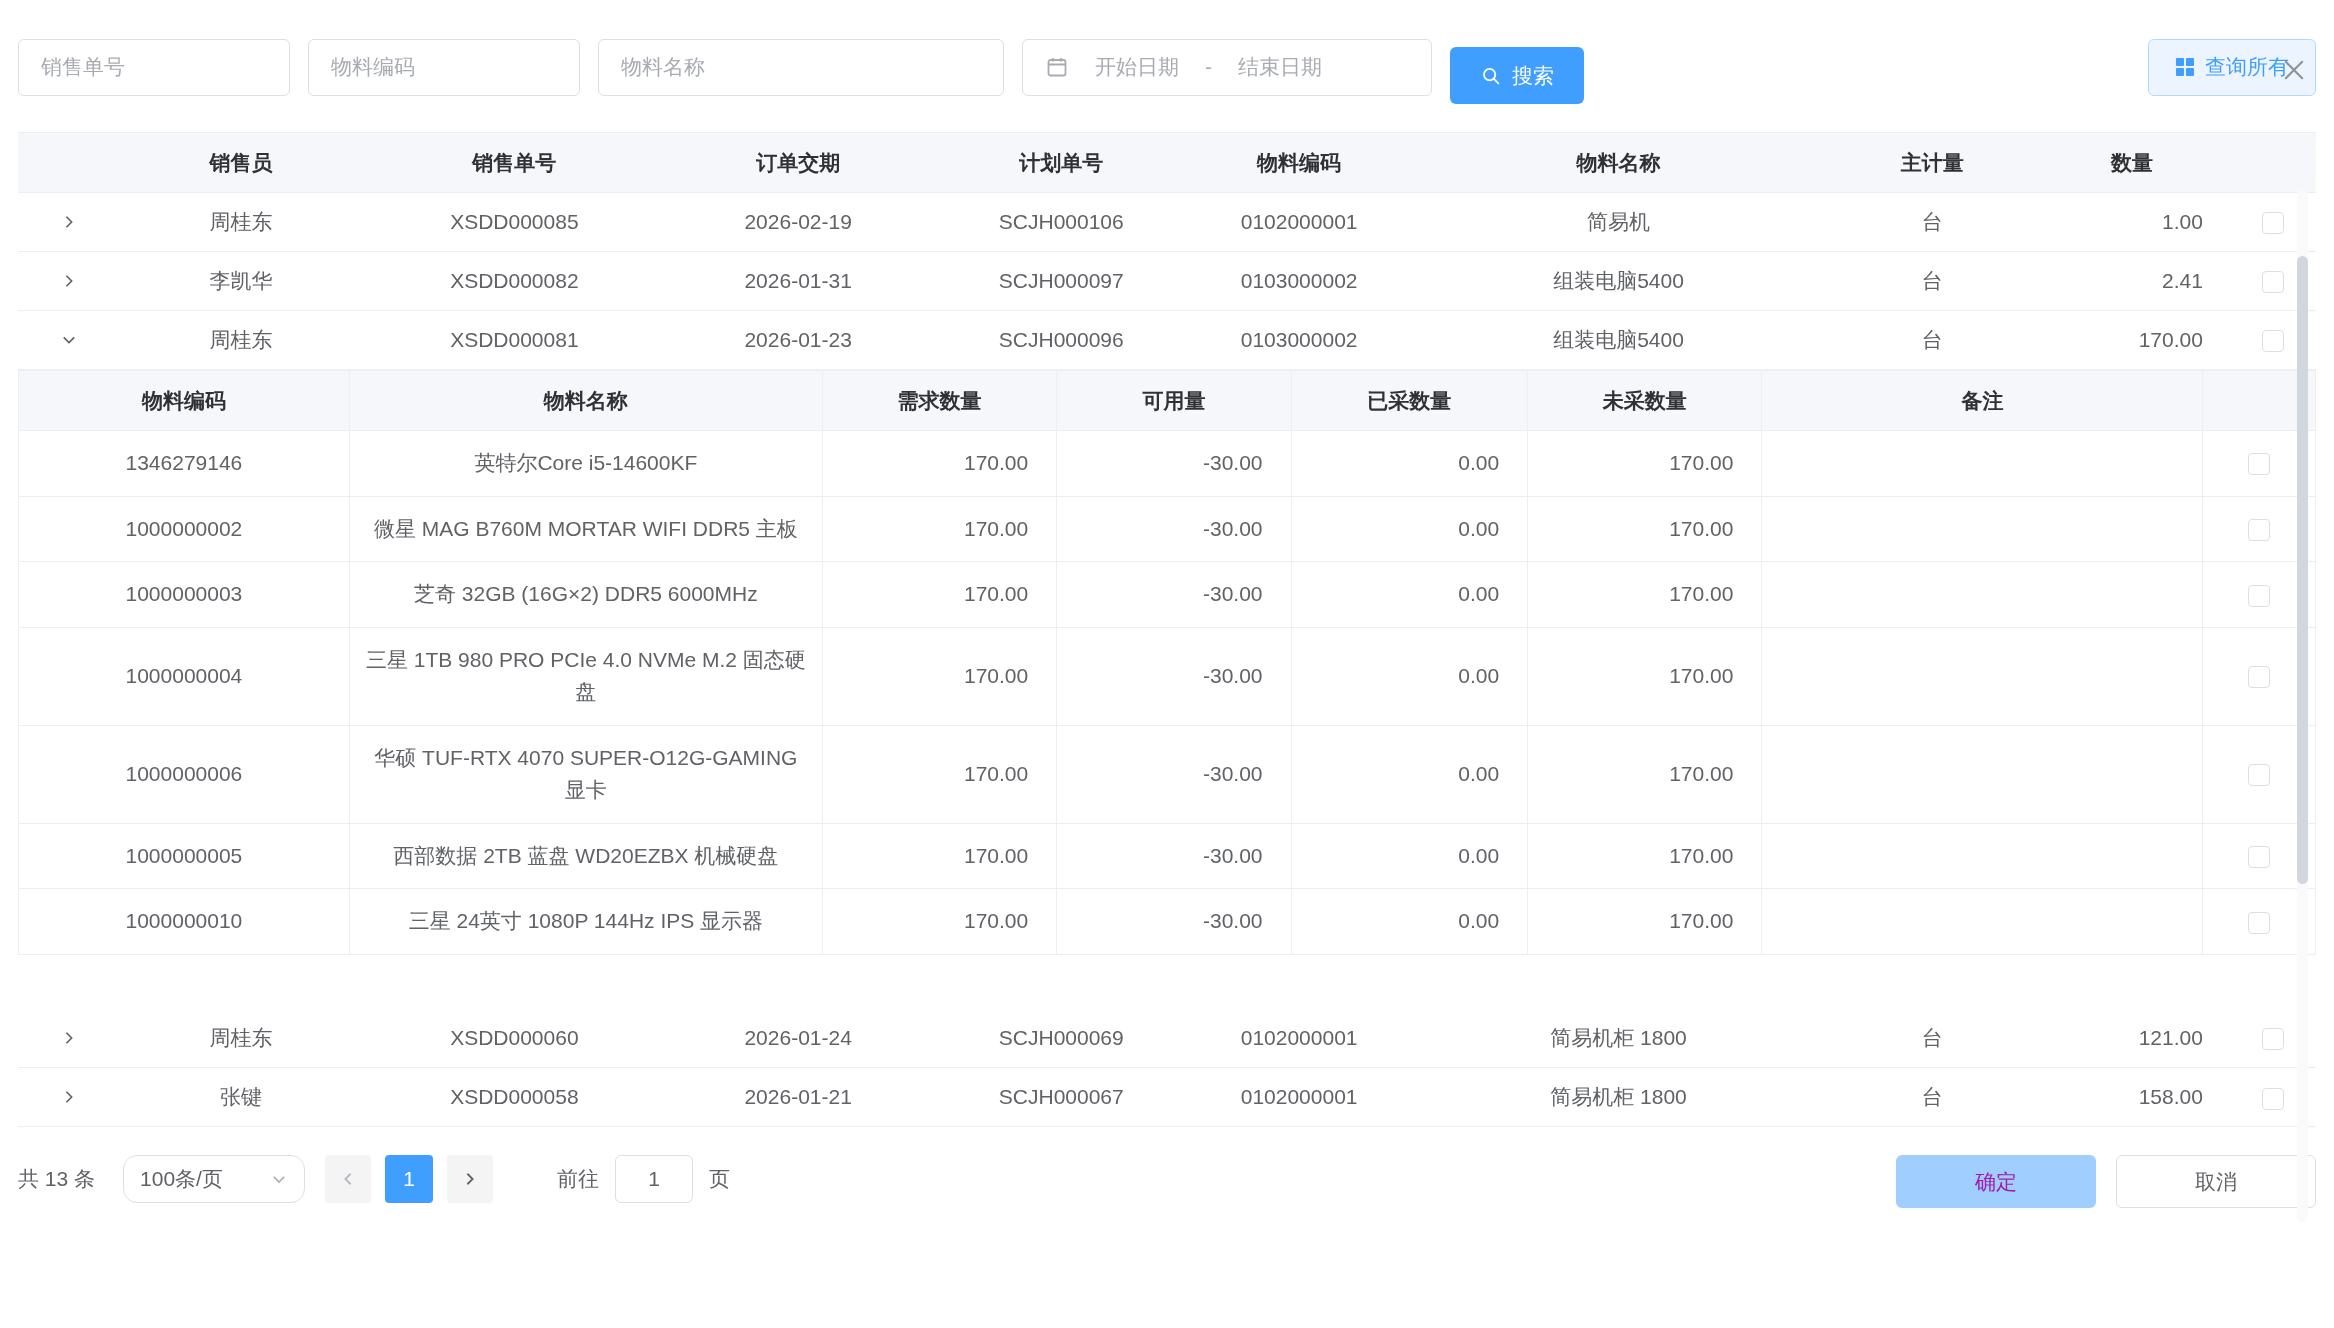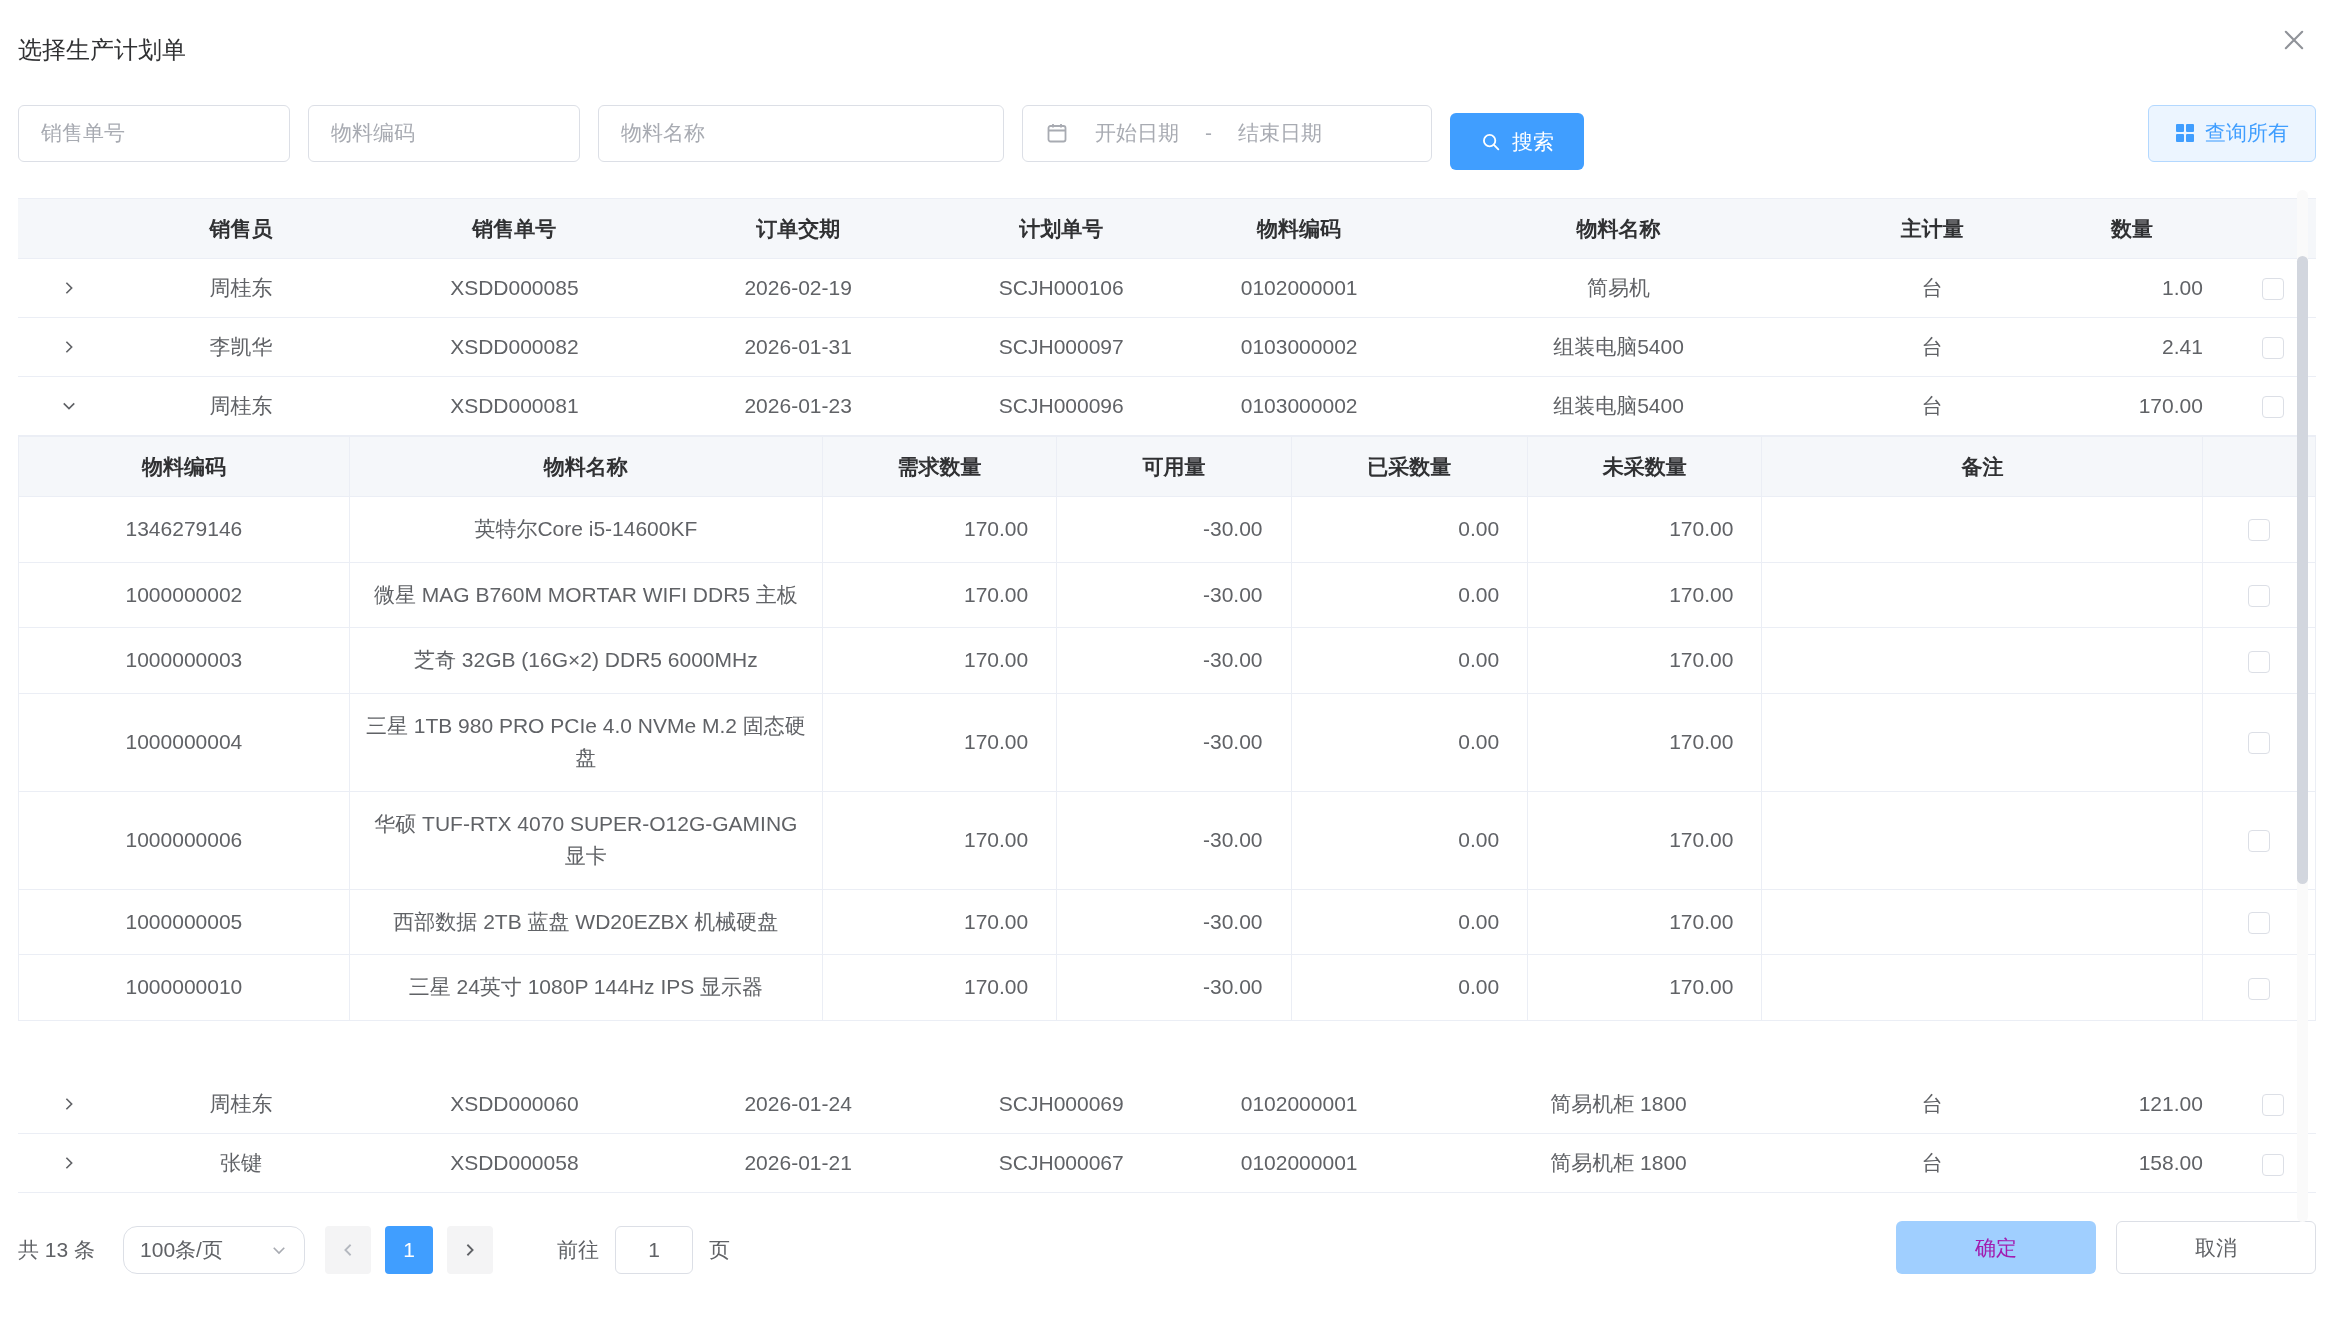--- a/index.html
+++ b/index.html
@@ -69,21 +69,21 @@
     background:#f5f7fa; height:60px; font-size:21px; font-weight:700; color:#303133;
     border:1.5px solid #ebeef5; text-align:center;
   }
   .sub td {
     border:1.5px solid #ebeef5; color:#606266; font-size:21px; text-align:center;
     padding:16px 14px; line-height:1.55; white-space:normal;
   }
   .sub td.num { text-align:right; padding-right:28px; }
 
   
-  .footer { margin-top:28px; display:flex; align-items:flex-end; justify-content:space-between; }
+  .footer { margin-top:28px; display:flex; align-items:flex-start; justify-content:space-between; }
   .pager { display:flex; align-items:center; }
   .total { color:#606266; }
   .size-select {
     margin-left:28px; width:182px; height:48px; border:1.5px solid #dcdfe6; border-radius:14px;
     display:flex; align-items:center; justify-content:space-between; padding:10px 16px; color:#606266; cursor:pointer; background:#fff;
   }
   .pg-btn {
     margin-left:20px; width:46px; height:48px; border:none; border-radius:4px; background:#f4f4f5;
     display:flex; align-items:center; justify-content:center; cursor:pointer;
   }
@@ -111,23 +111,20 @@
 
   
   .scroll-track { position:absolute; top:190px; right:26px; width:11px; height:1032px; background:#fafafa; border-radius:6px; }
   .scroll-thumb { position:absolute; top:256px; right:26px; width:11px; height:628px; background:#d2d6de; border-radius:6px; cursor:grab; }
 </style>
 </head>
 <body>
 
 <div class="dialog">
 
-  <div class="dlg-header">
-    <div class="dlg-title">选择生产计划单</div>
-  </div>
   <button class="close-btn">
     <svg width="28" height="28" viewBox="0 0 24 24">
         <path d="M5 5 L19 19 M19 5 L5 19" stroke="#909399" stroke-width="1.8" fill="none" stroke-linecap="round"></path>
       </svg>
   </button>
 
   <div class="filters">
     <input class="inp w1" placeholder="销售单号" style="">
     <input class="inp w1" placeholder="物料编码" style="">
     <input class="inp w2" placeholder="物料名称" style="">

